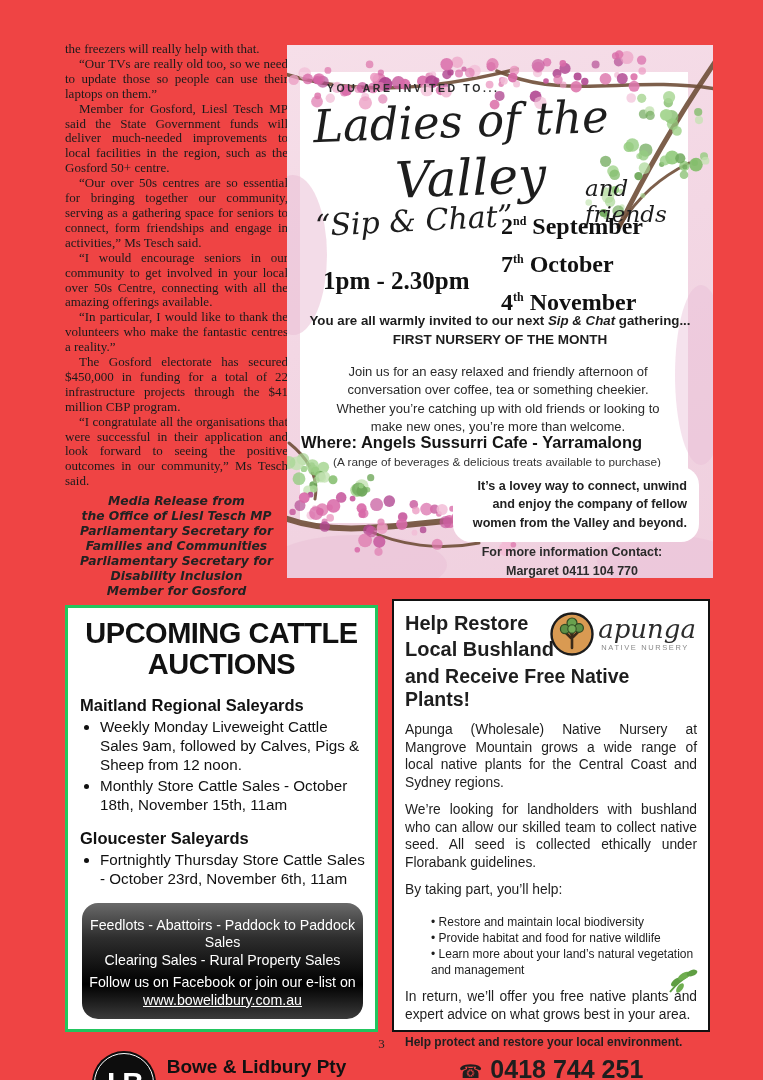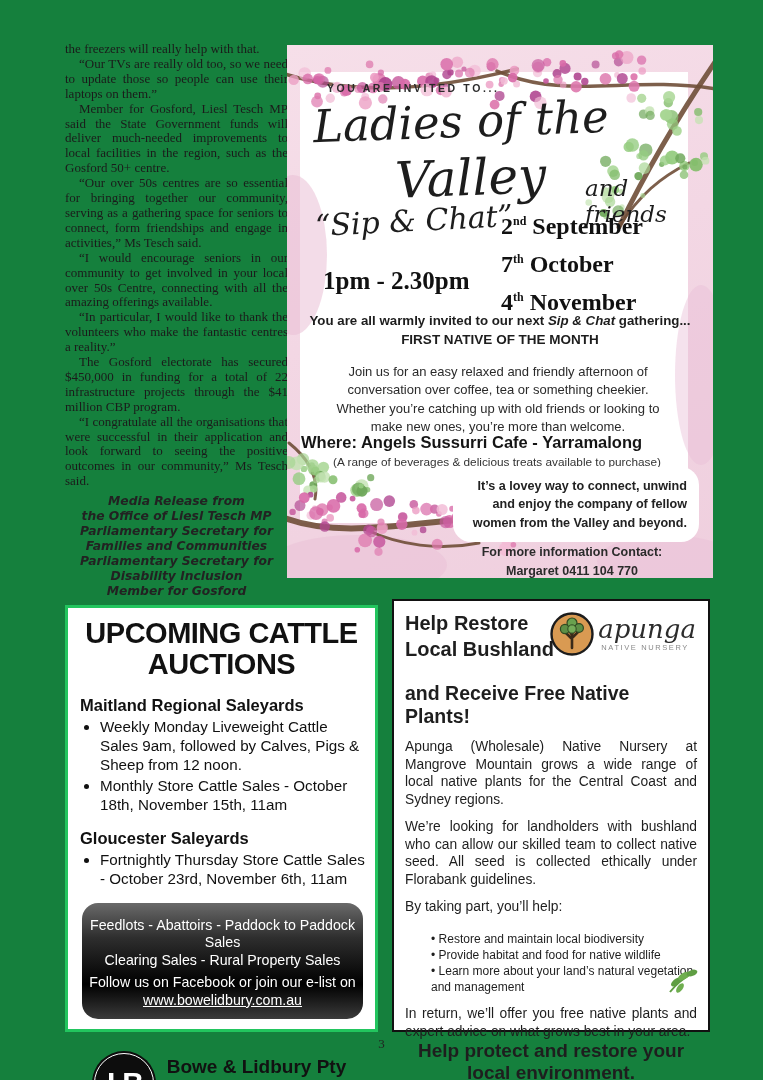--- a/index.html
+++ b/index.html
@@ -1,16 +1,16 @@
 <!DOCTYPE html>
 <html><head>
 <meta charset="utf-8">
 <style>
   html,body{margin:0;padding:0;background:#ffffff;}
-  .page{position:relative;width:763px;height:1080px;background:#15803d;overflow:hidden;
+  .page{position:relative;width:763px;height:1080px;background:#ef4444;overflow:hidden;
         font-family:"Liberation Sans",sans-serif;text-decoration:underline;}
 
   
   .article{position:absolute;left:65px;top:42px;width:223px;color:#1b1b1b;
            font-family:"Liberation Serif",serif;font-size:13px;line-height:14.9px;text-align:justify;}
   .article p{margin:0;}
   .article p.ind{text-indent:14px;}
   .credit{margin-top:5px;text-align:center;font-family:"DejaVu Sans",sans-serif;
           font-style:italic;font-weight:600;font-size:12.3px;line-height:15px;color:#222;}
 
@@ -62,29 +62,29 @@
   .lb-circle::after{content:"";position:absolute;inset:2px;border:1.6px solid #fff;border-radius:50%;}
   .lb-letters{color:#fff;font-weight:900;font-size:30px;letter-spacing:-3px;z-index:1;}
   .lb-texts{flex:1;text-align:center;}
   .lb-name{font-size:19px;font-weight:800;margin-top:24px;}
   .lb-phone{font-size:26px;font-weight:800;margin-top:2px;}
 
   
   .apunga{position:absolute;left:392px;top:599px;width:318px;height:433px;border:2.5px solid #111;
           background:#fff;box-sizing:border-box;padding:9px 11px;color:#1e1e1e;}
   .ap-h1{font-size:20px;font-weight:900;line-height:1.3;}
-  .ap-h2{font-size:19.5px;font-weight:900;margin-top:20px;}
+  .ap-h2{font-size:19.5px;font-weight:900;margin-top:3px;}
   .ap-logo{position:absolute;right:12px;top:11px;display:flex;align-items:center;}
   .ap-logoname{font-family:"DejaVu Serif",serif;font-style:italic;font-size:26px;color:#2c2c2c;
                line-height:1;margin-left:4px;}
   .ap-logosub{font-size:7.5px;letter-spacing:1.6px;color:#8a8a8a;text-align:center;margin-top:1px;}
   .ap-p{font-size:13.8px;line-height:1.27;text-align:justify;margin:10px 0 0;}
   .ap-ul{margin:15px 0 0;padding-left:26px;font-size:12px;line-height:1.35;list-style:none;}
   .ap-ul li::before{content:"•  ";}
-  .ap-env{font-size:19px;font-weight:800;text-align:center;margin-top:0;}
+  .ap-env{font-size:12px;font-weight:800;margin-top:12px;}
   .ap-phone{text-align:center;font-size:25px;font-weight:800;margin-top:6px;}
   .ap-phone .glyph{font-size:19px;margin-right:8px;font-weight:400;}
   .ap-leaf{position:absolute;right:10px;bottom:34px;}
 
   .pagenum{position:absolute;left:0;right:0;top:1036px;text-align:center;
            font-family:"Liberation Serif",serif;font-size:13px;color:#222;}
 </style>
 </head>
 <body>
 
@@ -366,21 +366,21 @@
     <div class="fc script sip">“Sip &amp; Chat”</div>
     <div class="fc time">1pm - 2.30pm</div>
 
     <div class="fc dates">
       <div><span>2</span><sup>nd</sup><span> September</span></div>
       <div><span>7</span><sup>th</sup><span> October</span></div>
       <div><span>4</span><sup>th</sup><span> November</span></div>
     </div>
 
     <div class="fc introl"><span>You are all warmly invited to our next </span><em>Sip &amp; Chat</em><span> gathering...</span></div>
-    <div class="fc intro2">FIRST NATIVE OF THE MONTH</div>
+    <div class="fc intro2">FIRST NURSERY OF THE MONTH</div>
     <div class="fc fbody">Join us for an easy relaxed and friendly afternoon of conversation over coffee, tea or something cheekier. Whether you’re catching up with old friends or looking to make new ones, you’re more than welcome.</div>
     <div class="fc where">Where: Angels Sussurri Cafe - Yarramalong</div>
     <div class="fc wnote">(A range of beverages &amp; delicious treats available to purchase)</div>
     <div class="fc connect">It’s a lovey way to connect, unwind and enjoy the company of fellow women from the Valley and beyond.</div>
     <div class="fc contact">
       <div>For more information Contact:</div>
       <div>Margaret 0411 104 770</div>
     </div>
   </div>
 

